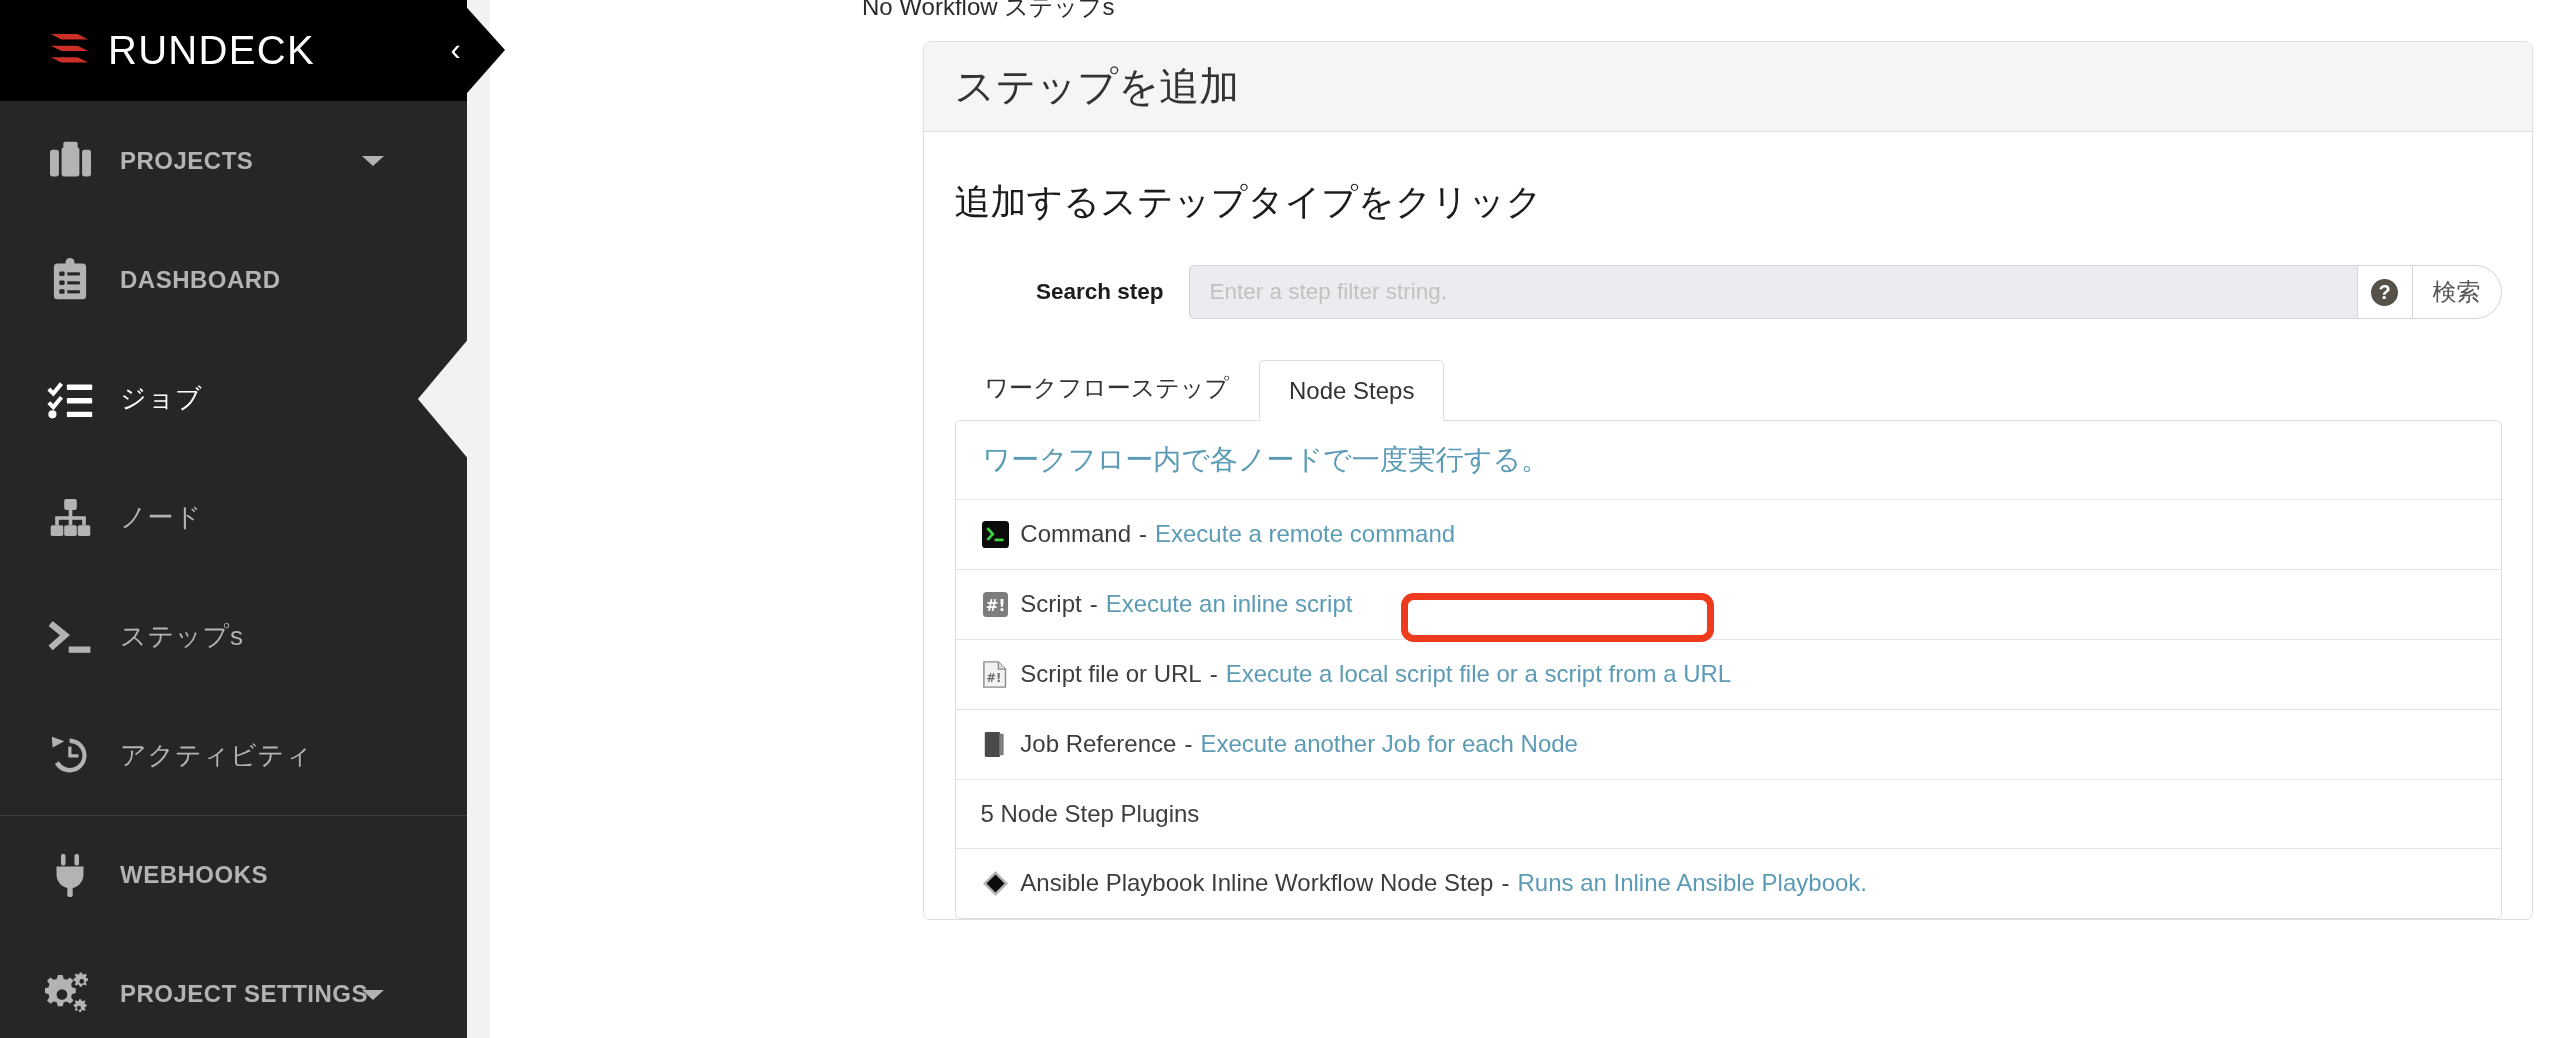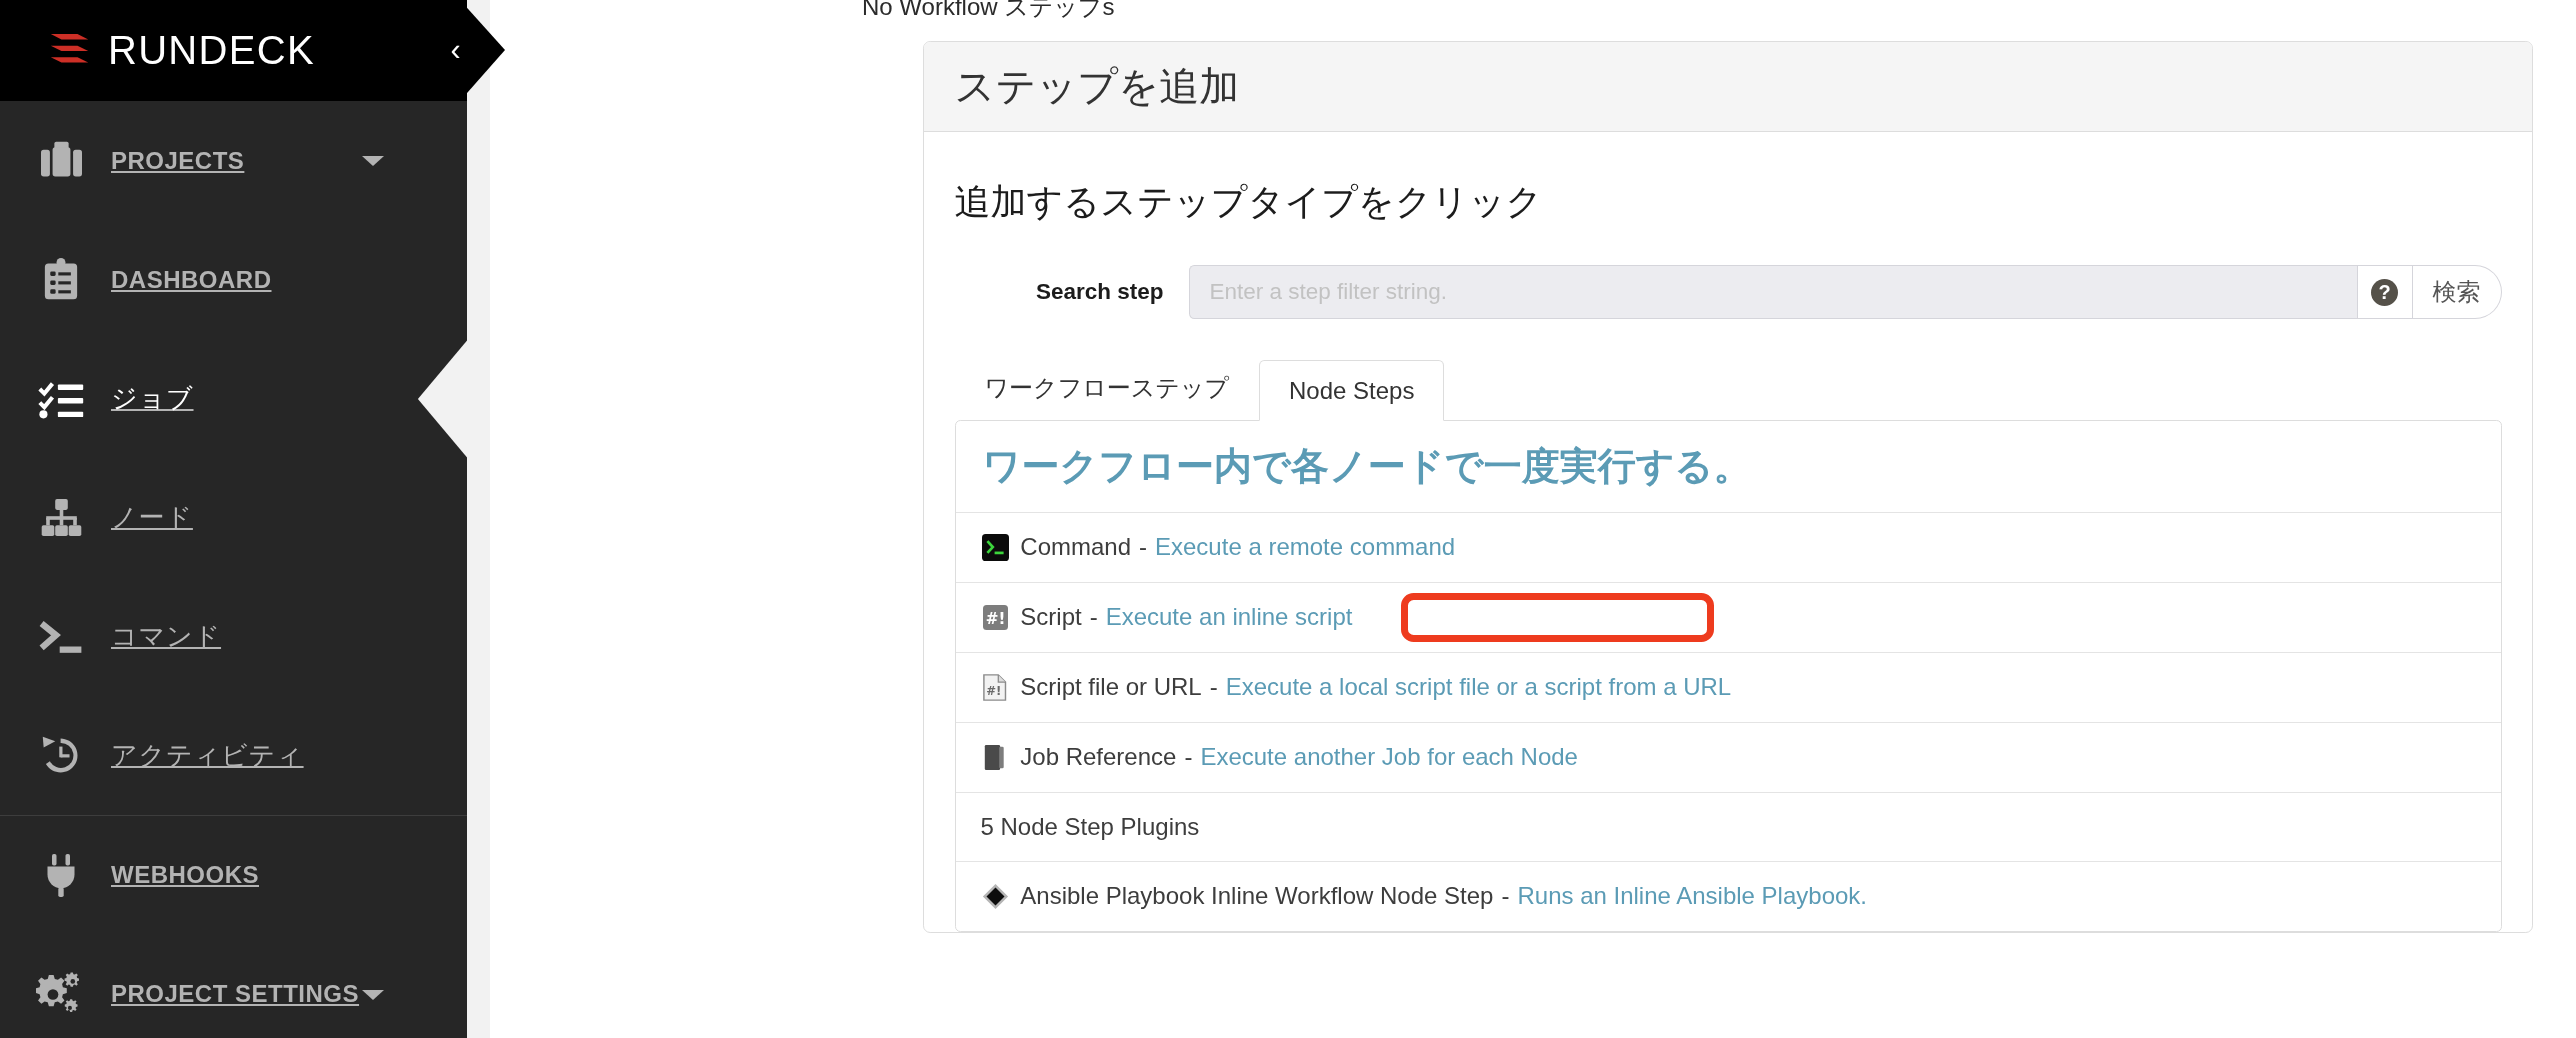--- a/index.html
+++ b/index.html
@@ -47,24 +47,23 @@
     width: 30.5px; height: 30.5px;
     color: #ffffff; font-size: 30.5px; line-height: 30.5px;
     text-align: center;
   }
 
   #nav { position: relative; }
   .nav-item {
     position: relative;
     display: flex; align-items: center;
     height: 119px;
-    padding-left: 36px;
+    padding-left: 45px;
     cursor: pointer;
     color: #b3b3b3;
-    text-decoration: underline;
   }
   .nav-item .ico {
     width: 50px; height: 50px; flex: none;
     display: flex; align-items: center; justify-content: center;
     margin-right: 25px;
   }
   .nav-item .ico svg { display: block; }
   .nav-item .lbl {
     font-size: 24px; font-weight: 700; letter-spacing: 0.5px;
     white-space: nowrap;
@@ -204,21 +203,21 @@
 
   
   .step-list {
     border: 0.9px solid #dddddd;
     border-radius: 5.4px;
     overflow: hidden;
     background: #ffffff;
   }
   .list-head {
     padding: 20px 27px;
-    font-size: 38px; color: #5b9bb5; font-weight: 700;
+    font-size: 28px; color: #5b9bb5; font-weight: 400;
     border-bottom: 0.9px solid #e4e4e4;
     white-space: nowrap;
   }
   .step-row {
     display: flex; align-items: center;
     padding: 20px 25px;
     border-bottom: 0.9px solid #e4e4e4;
     font-size: 24px; color: #3d3d3d;
     cursor: pointer;
     white-space: nowrap;
@@ -330,21 +329,21 @@
         <span class="lbl">ノード</span>
       </div>
 
       <div class="nav-item ja">
         <span class="ico">
           <svg width="47" height="38" viewBox="0 0 52 42" fill="none" stroke="#b3b3b3">
             <polyline points="4,6 20,19 4,33" stroke-width="7" stroke-linecap="butt"></polyline>
             <line x1="24" y1="35" x2="48" y2="35" stroke-width="7"></line>
           </svg>
         </span>
-        <span class="lbl">コマンド</span>
+        <span class="lbl">ステップs</span>
       </div>
 
       <div class="nav-item ja">
         <span class="ico">
           <svg width="43" height="41" viewBox="0 0 48 46" fill="#b3b3b3">
             <path d="M23 4 A19 19 0 1 1 6.5 32.5 L11 29.5 A14 14 0 1 0 23 9 L23 4 Z"></path>
             <polygon points="3,2 17,7 4,14"></polygon>
             <rect x="21.5" y="13" width="3.6" height="12"></rect>
             <rect x="23" y="21.6" width="10" height="3.6"></rect>
           </svg>

